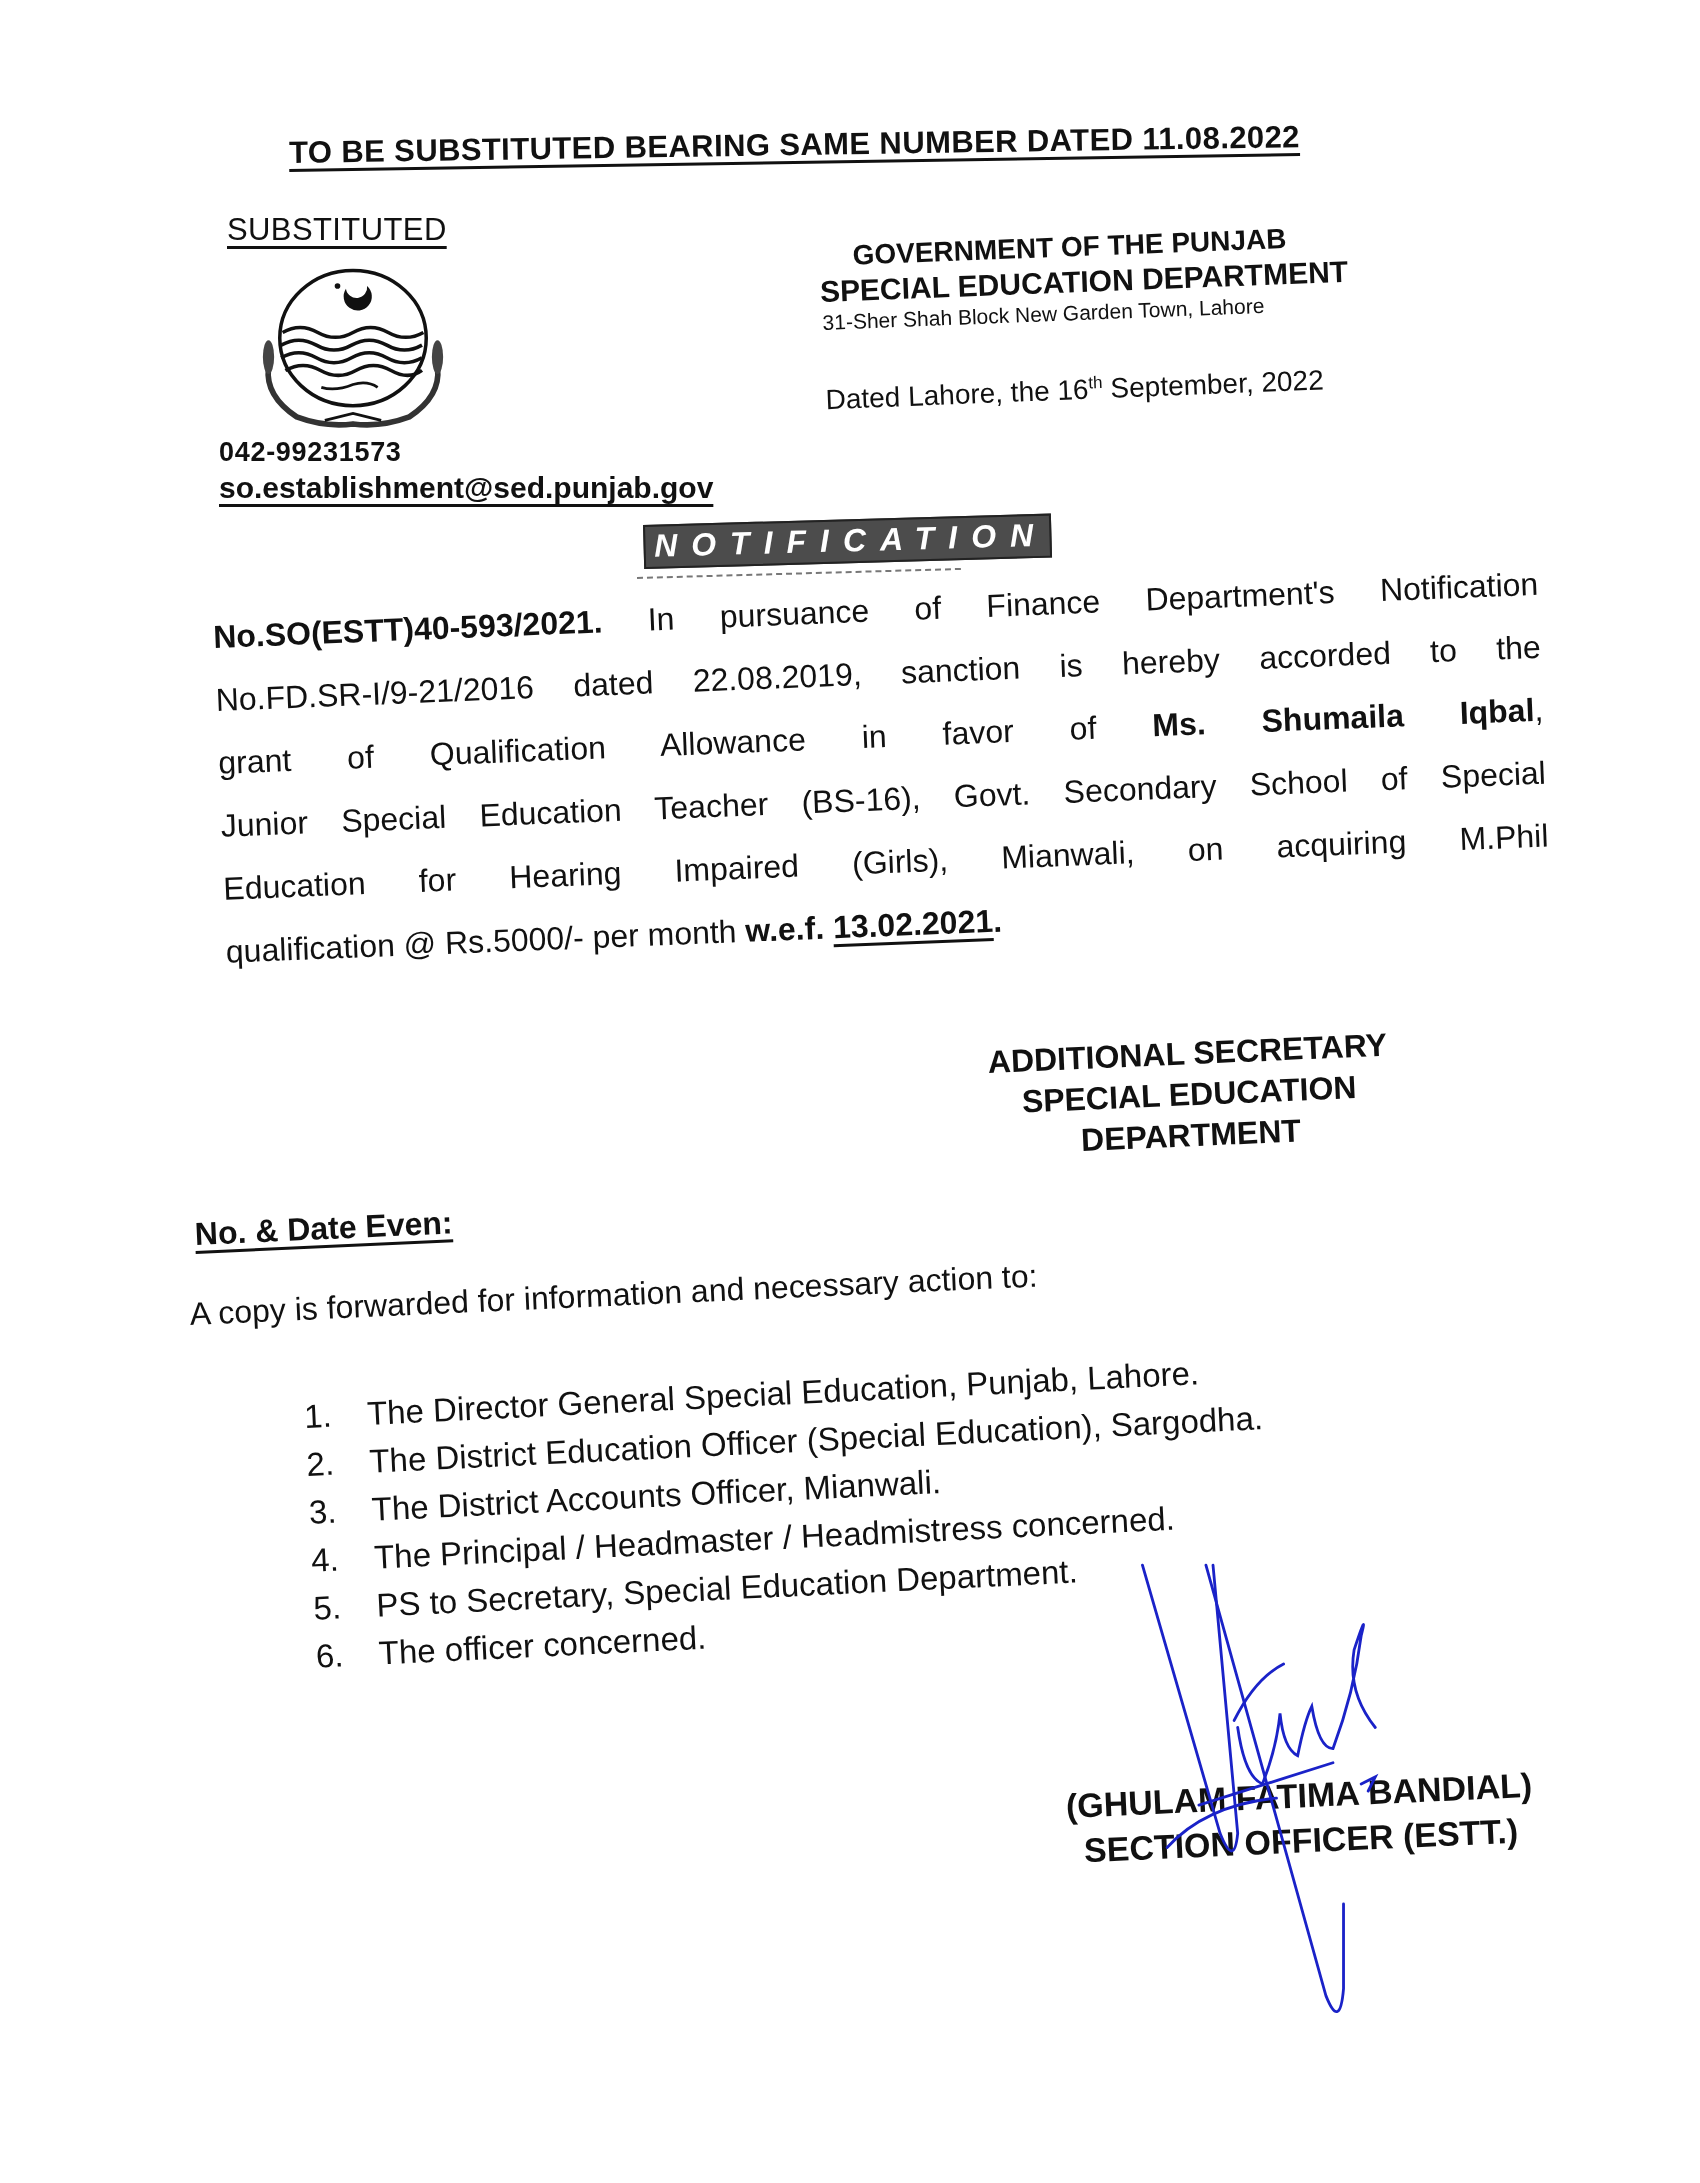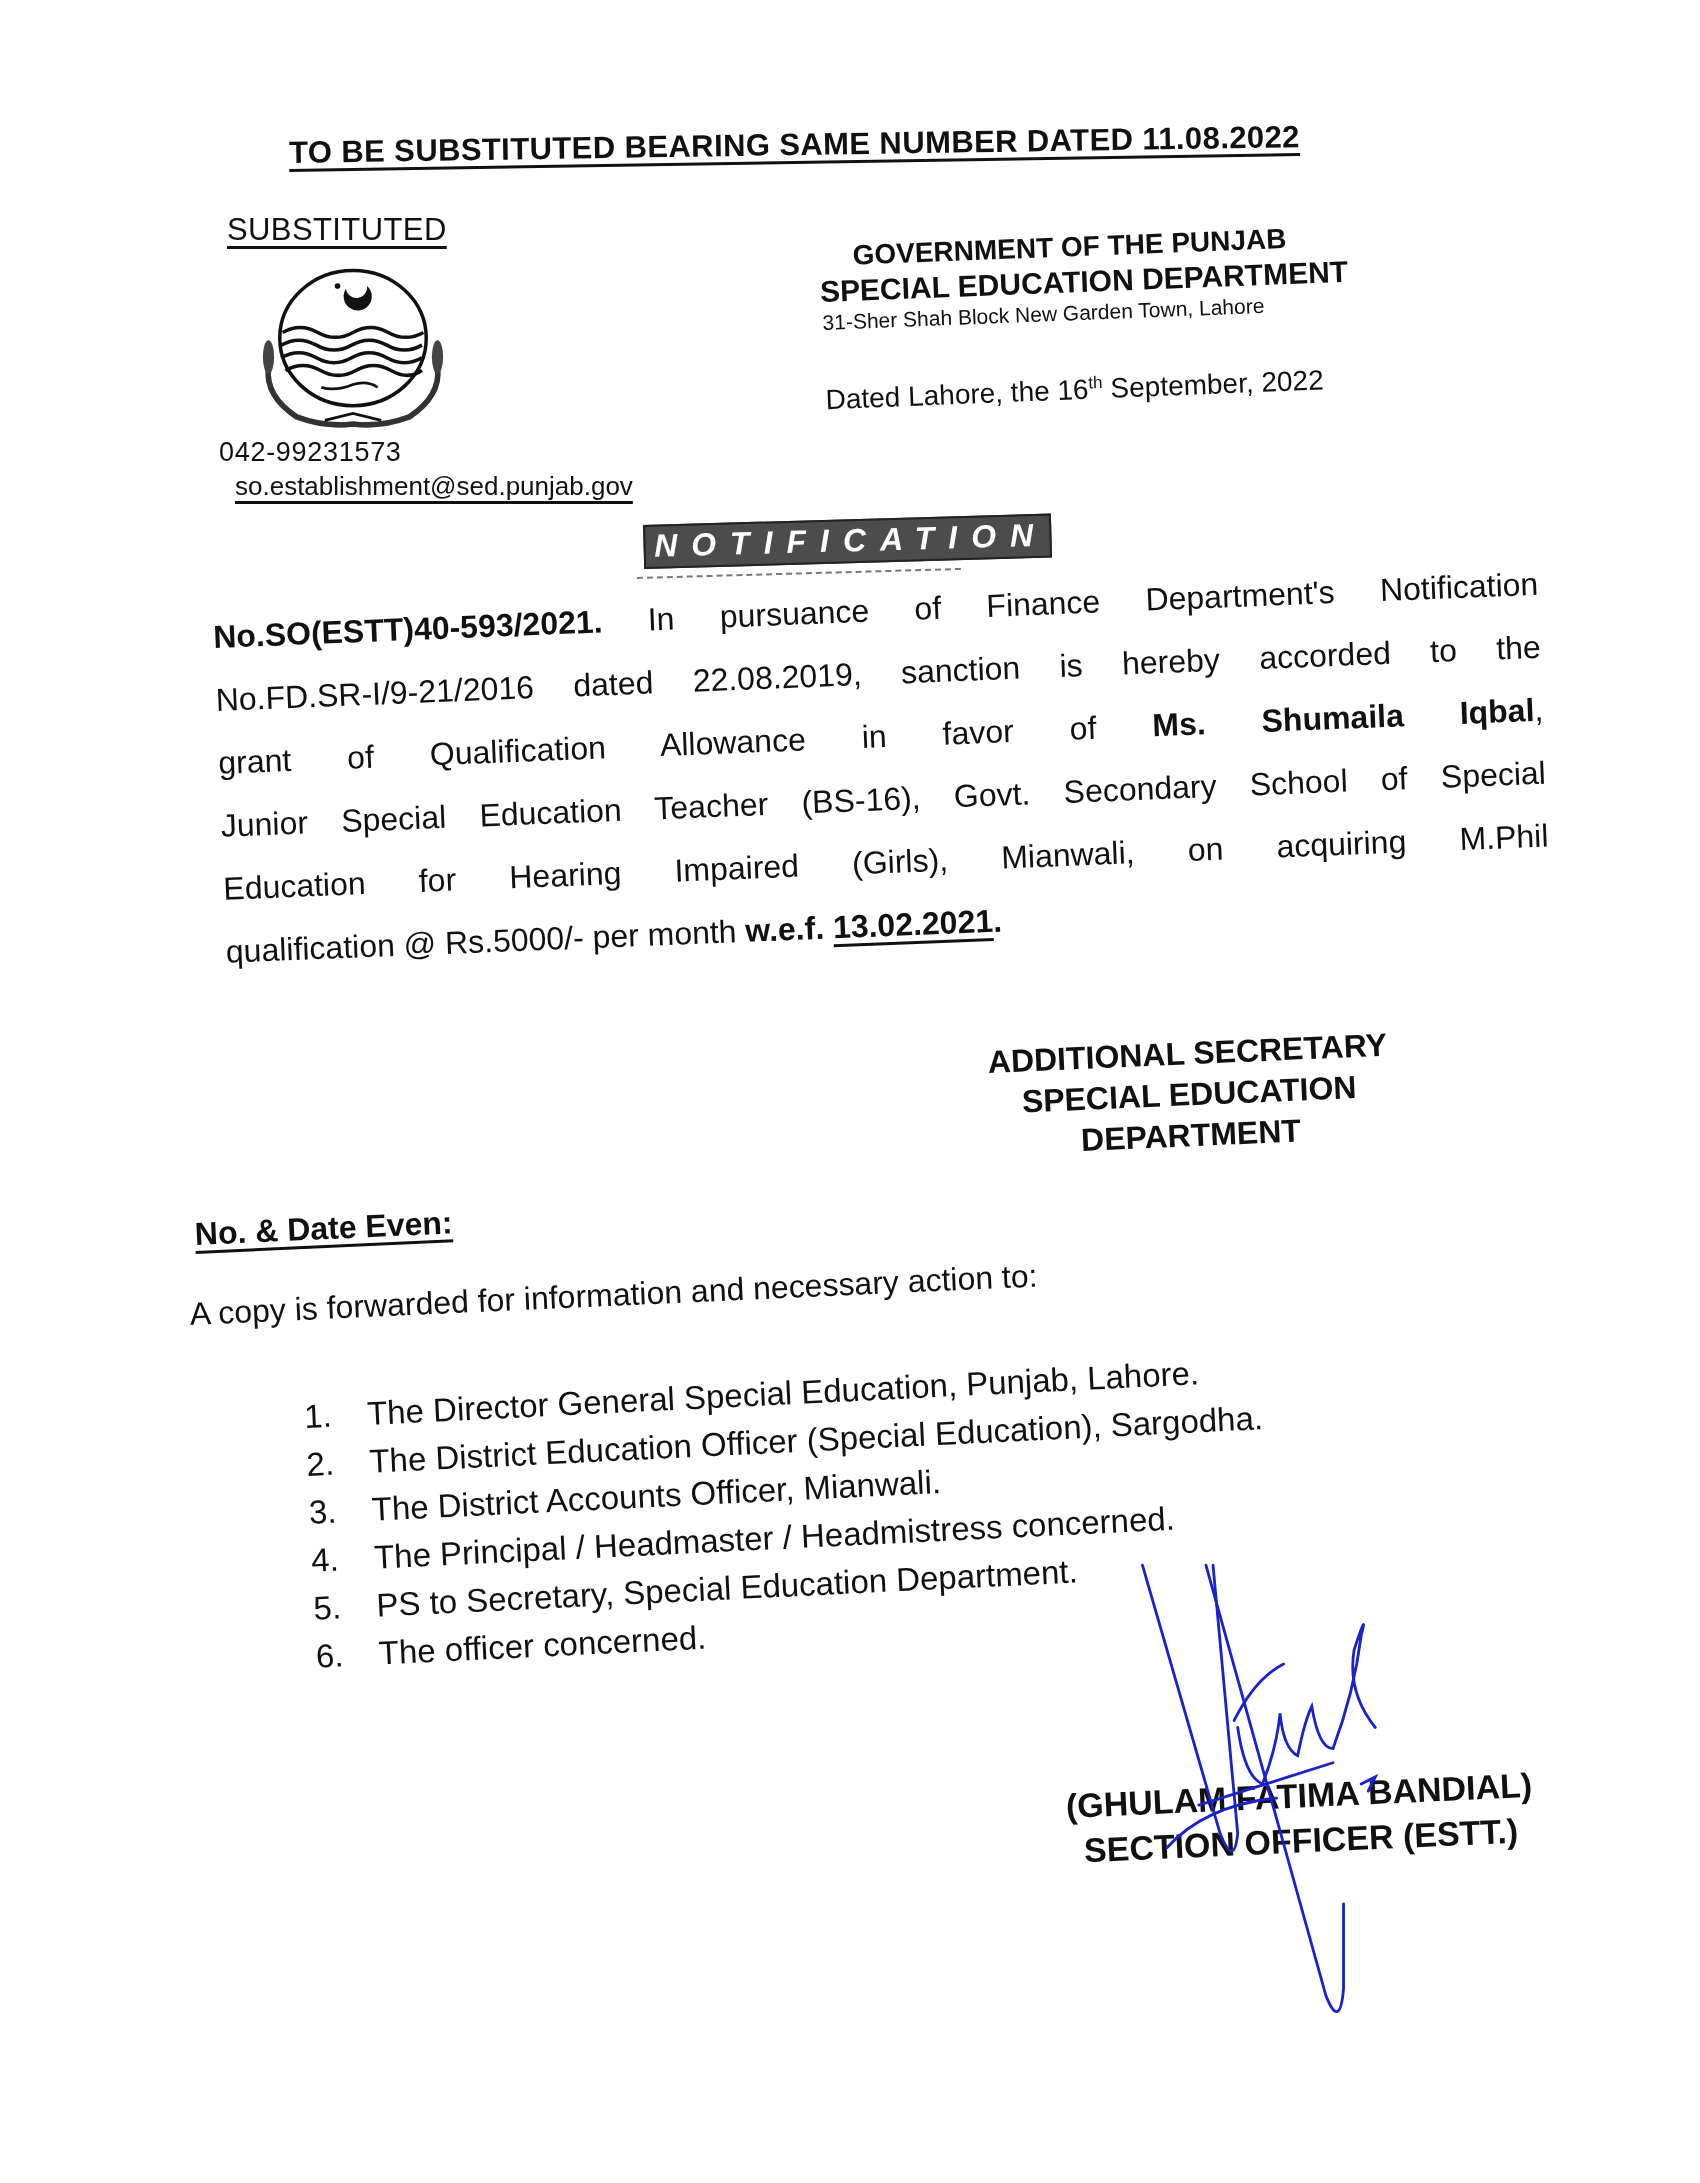--- a/index.html
+++ b/index.html
@@ -6,22 +6,22 @@
   body {
     width: 1701px; height: 2183px; position: relative; overflow: hidden;
     font-family: "Liberation Sans", sans-serif; color: #111;
   }
   .abs { position: absolute; white-space: nowrap; }
   .ul { text-decoration: underline; text-decoration-thickness: 2.8px; text-underline-offset: 5.6px; }
 
   #substitute { left: 289px; top: 135px; font-size: 31px; font-weight: bold; transform: rotate(-0.9deg); transform-origin: left center; letter-spacing: 0.4px; }
   #registered { left: 227px; top: 212px; font-size: 31px; letter-spacing: 0.4px; }
   #emblem { left: 240px; top: 262px; width: 226px; height: 169px; }
-  #phone { left: 219px; top: 437px; font-size: 27px; font-weight: normal; letter-spacing: 0.7px; text-align: right; }
-  #email { left: 235px; top: 471px; font-size: 26px; font-weight: normal; }
+  #phone { left: 219px; top: 437px; font-size: 27px; font-weight: bold; letter-spacing: 0.7px; text-align: right; }
+  #email { left: 219px; top: 471px; font-size: 30px; font-weight: bold; }
 
   #header-block { left: 818px; top: 240px; transform: rotate(-2.2deg); transform-origin: left top; }
   #gov { font-size: 28px; font-weight: bold; margin-left: 34px; line-height: 34px; }
   #dept { font-size: 30px; font-weight: bold; line-height: 35px; }
   #addr { font-size: 21px; line-height: 27px; margin-left: 1.4px; }
   #dated { left: 825px; top: 384px; font-size: 28px; transform: rotate(-2.3deg); transform-origin: left top; }
   #dated sup { font-size: 17px; }
 
   #notif { left: 643px; top: 525px; background: #4c4c4c; color: #ffffff; font-weight: bold; font-style: italic; font-size: 32px; letter-spacing: 14px; padding: 1.4px 2.8px 1.4px 8.5px; transform: rotate(-1.6deg); transform-origin: left top; border: 2.1px solid #222; }
   #notif-line { left: 637px; top: 577px; width: 324px; height: 0; border-top: 2.1px dashed #777; transform: rotate(-1.6deg); transform-origin: left top; }

